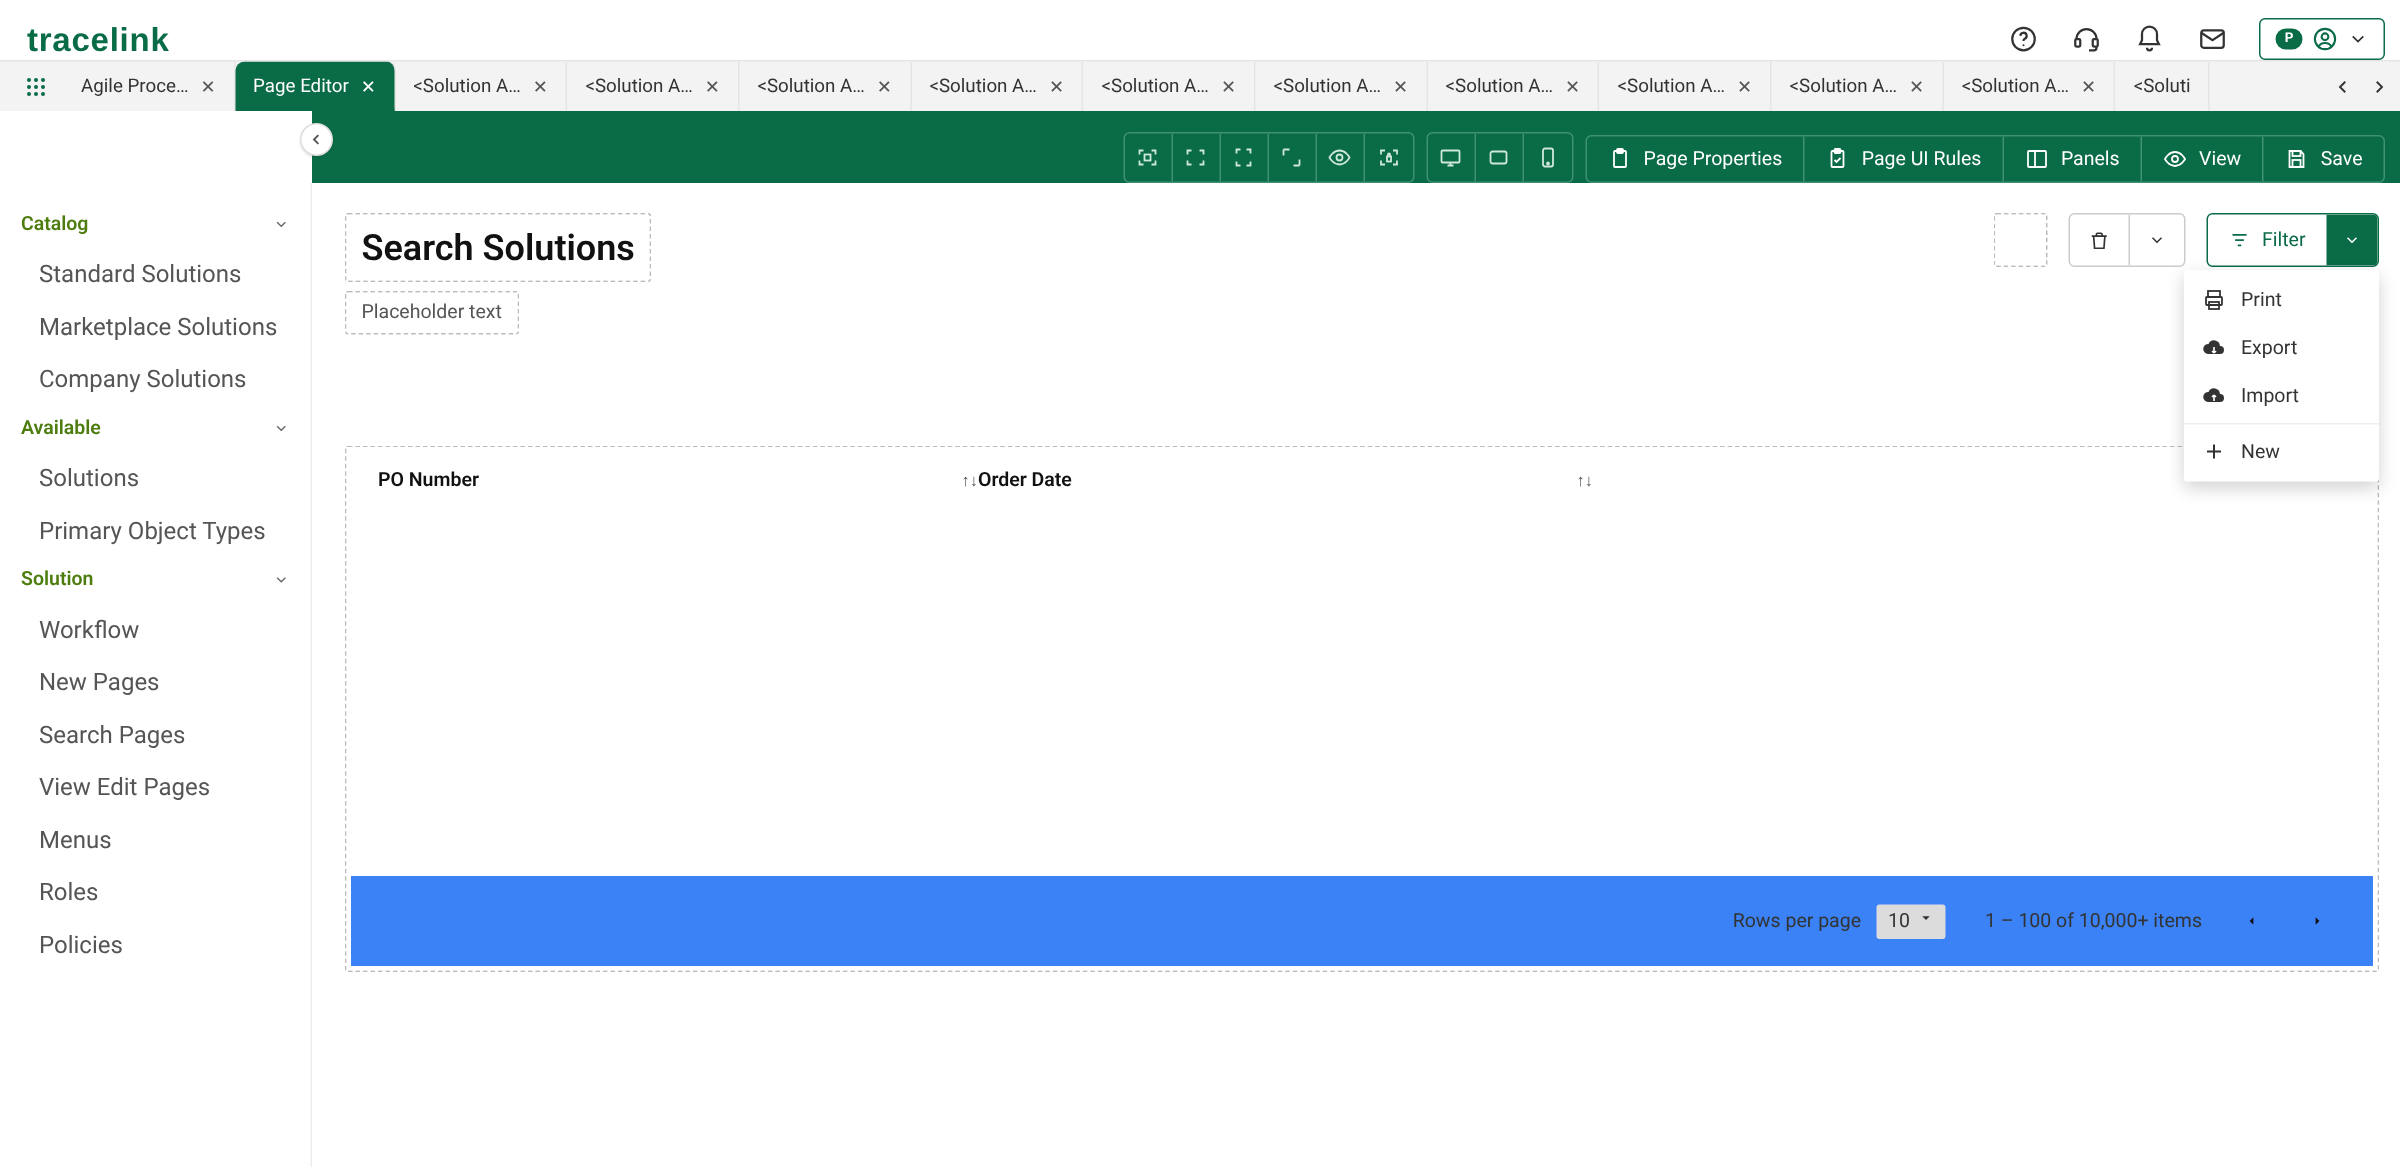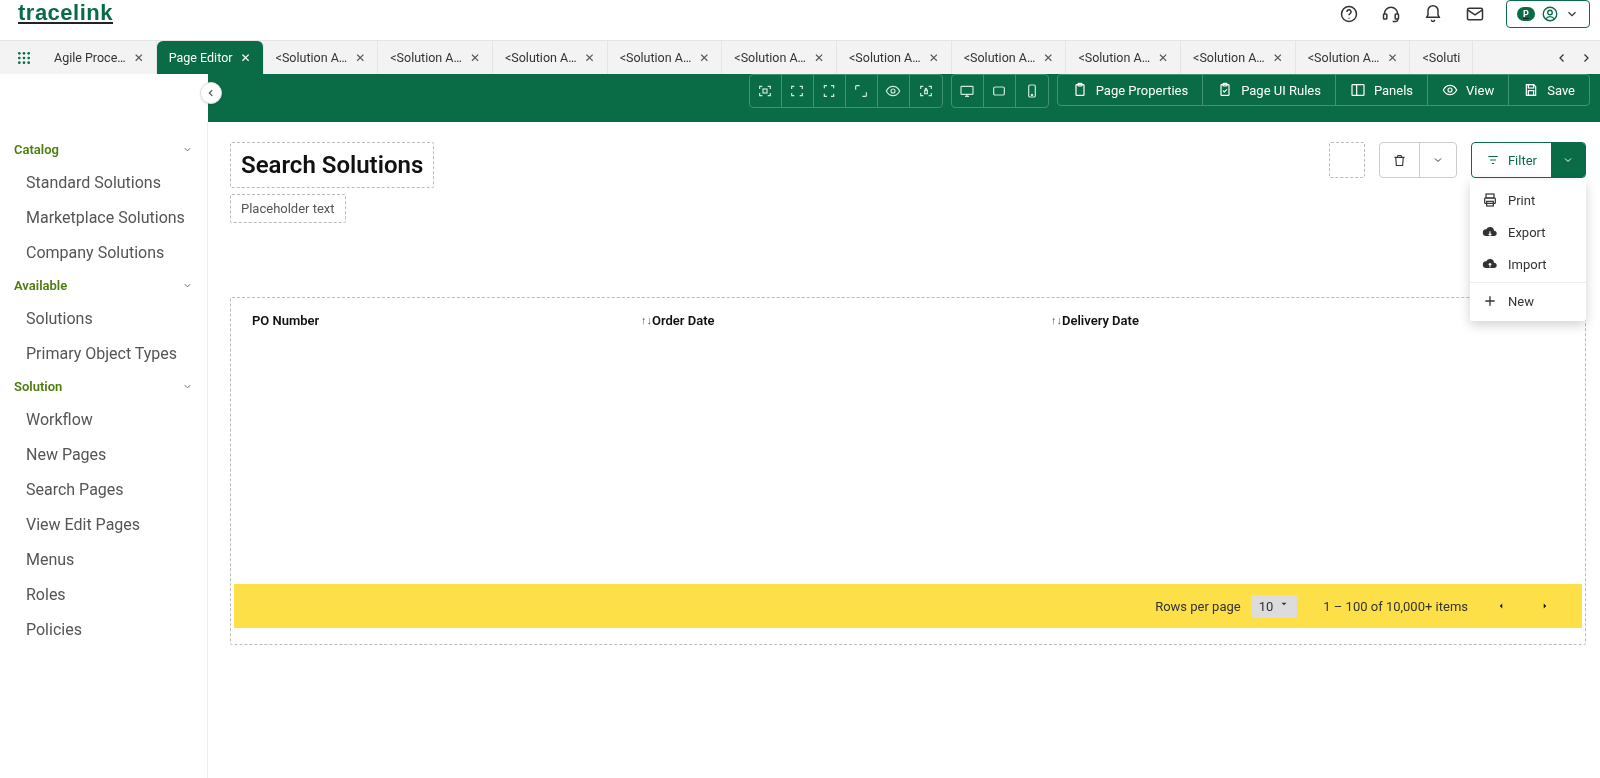--- a/index.html
+++ b/index.html
@@ -1,41 +1,41 @@
 <!DOCTYPE html>
 <html><head>
 <meta charset="utf-8">
 <style>
   * { box-sizing: border-box; }
   html, body { margin:0; padding:0; font-family: -apple-system, BlinkMacSystemFont, "Segoe UI", Roboto, Arial, sans-serif; font-size:13px; color:#222; background:#fff; }
   body { width:1600px; height:778px; overflow:hidden; position:relative; }
 
   
-  .top-header { display:flex; align-items:flex-start; justify-content:space-between; height:40px; padding:0 10px 0 18px;text-decoration:underline; }
+  .top-header { display:flex; align-items:flex-end; justify-content:space-between; height:40px; padding:0 10px 0 18px; }
   .brand { color:#0a6b47; font-weight:700; font-size:22px; letter-spacing:.5px; font-family: Arial, sans-serif; }
   .top-icons { display:flex; align-items:center; gap:20px; }
   .top-icons .iconbtn { width:22px; height:22px; display:flex; align-items:center; justify-content:center; color:#333; cursor:pointer; }
   .profile-pill { display:flex; align-items:center; gap:6px; border:1px solid #0a6b47; border-radius:4px; padding:4px 10px; cursor:pointer; }
   .profile-pill svg { display:block; }
   .badge-p { background:#0a6b47; color:#fff; border-radius:10px; width:18px; height:14px; display:flex; align-items:center; justify-content:center; font-size:9px; font-weight:700; }
 
   
   .tab-strip { height:34px; background:#f3f3f3; border-top:1px solid #e5e5e5; display:flex; align-items:stretch; padding-left:6px; position:relative; }
   .apps-icon { width:36px; display:flex; align-items:center; justify-content:center; color:#0a6b47; cursor:pointer; }
   .tabs { display:flex; align-items:stretch; flex:1; overflow:hidden; }
   .tab { display:flex; align-items:center; gap:8px; padding:0 12px; border-right:1px solid #e5e5e5; color:#333; max-width:130px; position:relative; cursor:pointer; white-space:nowrap; }
   .tab .label { overflow:hidden; text-overflow:ellipsis; flex:1; font-size:12.5px; }
   .tab .close { font-size:12px; color:#555; cursor:pointer; }
   .tab.active { background:#0a6b47; color:#fff; border-radius:6px 6px 0 0; }
   .tab.active .close { color:#fff; }
   .tab-strip .scrollers { display:flex; align-items:center; padding:0 4px; gap:4px; }
   .tab-strip .scrollers .sc { width:20px; height:20px; display:flex; align-items:center; justify-content:center; cursor:pointer; color:#333; }
 
   
-  .green-bar { background:#0a6b47; height:48px; margin-left:208px; display:flex; align-items:flex-start; justify-content:flex-end; padding:0 10px; gap:8px; position:relative; }
+  .green-bar { background:#0a6b47; height:48px; margin-left:208px; display:flex; align-items:flex-end; justify-content:flex-end; padding:0 10px; gap:8px; position:relative; }
   .green-bar .group { display:flex; border:1px solid #3f9272; border-radius:4px; overflow:hidden; }
   .green-bar .group .ib { width:32px; height:32px; display:flex; align-items:center; justify-content:center; color:#cfe8dc; border-right:1px solid #3f9272; cursor:pointer; }
   .green-bar .group .ib:last-child { border-right:none; }
   .green-bar .txtbtns { display:flex; border:1px solid #3f9272; border-radius:4px; overflow:hidden; height:32px; }
   .green-bar .txtbtn { display:flex; align-items:center; gap:8px; padding:0 14px; color:#fff; font-size:13px; border-right:1px solid #3f9272; cursor:pointer; white-space:nowrap; }
   .green-bar .txtbtn:last-child { border-right:none; }
   .toggle-sidebar { position:absolute; left:-8px; top:8px; width:22px; height:22px; background:#fff; border:1px solid #ddd; border-radius:50%; display:flex; align-items:center; justify-content:center; cursor:pointer; box-shadow:0 1px 2px rgba(0,0,0,.1); font-size:11px; color:#555;}
 
   
   .body { display:flex; height:calc(778px - 40px - 34px - 48px); position:relative; }
@@ -57,35 +57,35 @@
   .controls-row { position:absolute; top:20px; right:14px; display:flex; align-items:center; gap:14px; }
   .dashed-slot { width:36px; height:36px; }
   .split-outline { display:flex; align-items:center; height:36px; border:1px solid #ccc; border-radius:4px; overflow:hidden; }
   .split-outline .seg { padding:0 12px; height:100%; display:flex; align-items:center; justify-content:center; border-left:1px solid #ccc; cursor:pointer; color:#333; }
   .split-outline .seg:first-child { border-left:none; }
   .filter-btn { display:flex; align-items:center; height:36px; border:1px solid #0a6b47; border-radius:4px; overflow:hidden; }
   .filter-btn .main { display:flex; align-items:center; gap:8px; padding:0 14px; color:#0a6b47; cursor:pointer; height:100%; }
   .filter-btn .drop { width:34px; height:100%; background:#0a6b47; color:#fff; display:flex; align-items:center; justify-content:center; cursor:pointer; }
 
   
-  .dropdown { position:absolute; top:58px; right:14px; width:116px; background:#fff; border-radius:2px; box-shadow:0 4px 12px rgba(0,0,0,.18); padding:4px 0; z-index:5;}
+  .dropdown { position:absolute; top:58px; right:14px; width:130px; background:#fff; border-radius:2px; box-shadow:0 4px 12px rgba(0,0,0,.18); padding:4px 0; z-index:5;}
   .dropdown .item { display:flex; align-items:center; gap:10px; padding:8px 12px; cursor:pointer; color:#333; font-size:13px;}
   .dropdown .item svg { width:16px; height:16px; flex-shrink:0; }
   .dropdown .sep { height:1px; background:#eee; margin:2px 0; }
 
   
   .table-wrap { margin-top:74px; border:1px dashed #bbb; border-radius:2px; padding:3px; }
   .table-inner { background:#fff; min-height:340px; position:relative; }
   .thead { display:flex; padding:12px 18px; align-items:center; }
   .th { display:flex; align-items:center; gap:6px; font-weight:600; font-size:13px; color:#111; cursor:pointer; }
   .th .sorter { display:inline-flex; flex-direction:row; font-size:11px; color:#555; gap:0px;}
   .th1 { flex:0 0 400px; }
   .th2 { flex:0 0 410px; }
   .th3 { flex:1; }
-  .pager-bar { background:#fde047; height:44px; display:flex; align-items:center; justify-content:flex-end; padding:0 30px 0 0; gap:26px; font-size:13px; color:#333; }
+  .pager-bar { background:#3b82f6; height:60px; display:flex; align-items:center; justify-content:flex-end; padding:0 30px 0 0; gap:26px; font-size:13px; color:#333; }
   .rows-sel { display:flex; align-items:center; gap:10px; }
   .rows-sel .selbox { background:#dcdcdc; border-radius:2px; padding:4px 8px; display:flex; align-items:flex-start; gap:6px; cursor:pointer; }
   .pager-nav { display:flex; align-items:center; gap:30px; }
   .pager-nav .nav { width:14px; height:14px; display:flex; align-items:center; justify-content:center; cursor:pointer; color:#111; }
 
   svg { display:block; }
 </style>
 </head>
 <body>
 
@@ -432,23 +432,20 @@
     <div class="table-wrap">
       <div class="table-inner">
         <div class="thead">
           <div class="th th1">
             <span>PO Number</span>
             <span class="sorter" style="margin-left:auto">↑↓</span>
           </div>
           <div class="th th2">
             <span>Order Date</span>
             <span class="sorter" style="margin-left:auto">↑↓</span>
-          </div>
-          <div class="th th3">
-            <span>Delivery Date</span>
           </div>
         </div>
         <div style="height:244px"></div>
         <div class="pager-bar">
           <div class="rows-sel">
             <span>Rows per page</span>
             <div class="selbox">
               <span>10</span>
               <svg width="10" height="10" viewBox="0 0 24 24" fill="#333">
                   <path d="M6 9l6 6 6-6z"></path>

